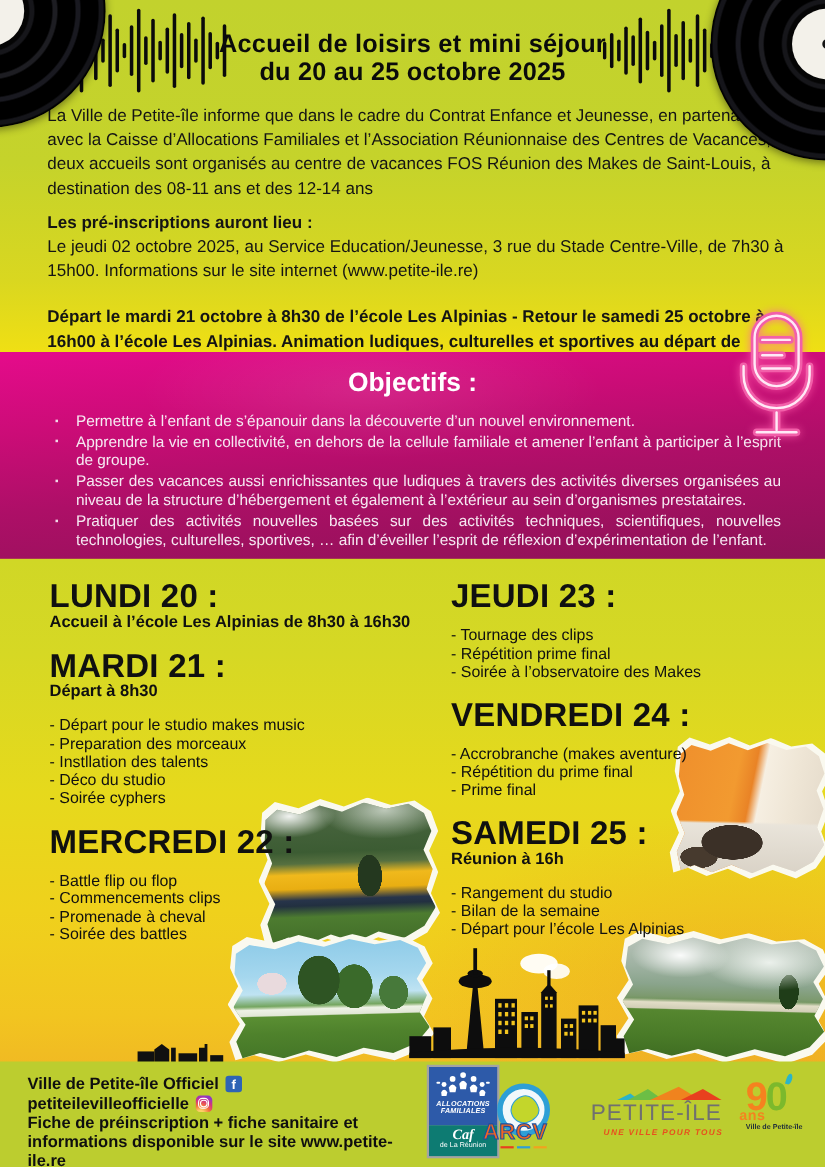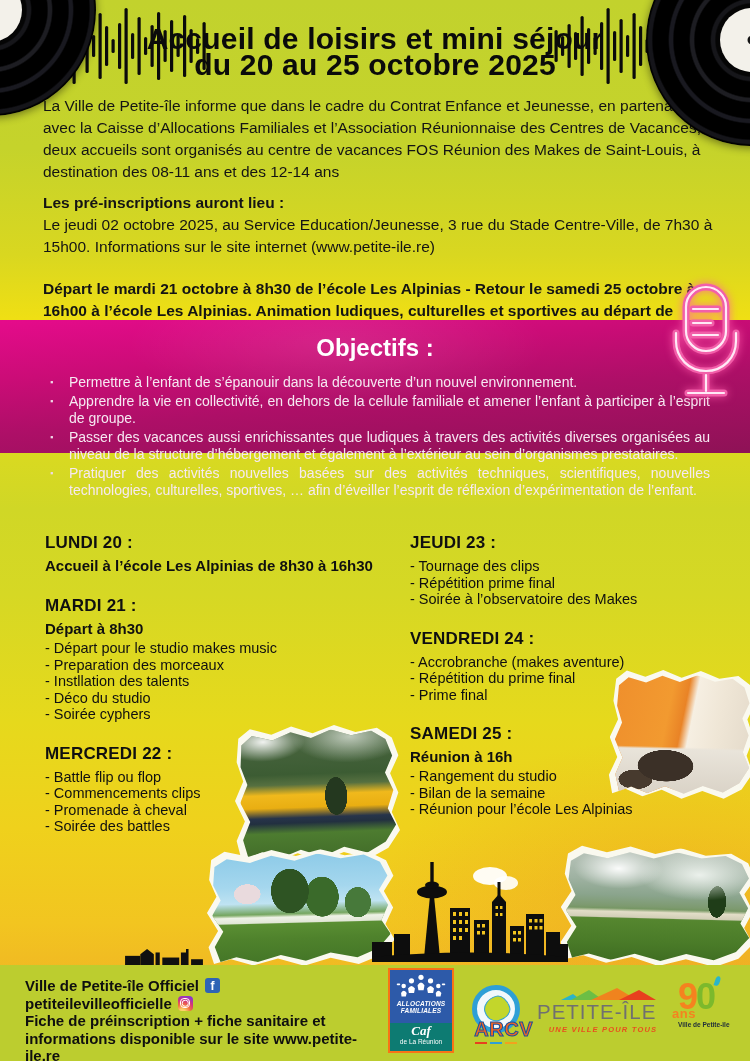--- a/index.html
+++ b/index.html
@@ -17,49 +17,49 @@
     box-shadow:0 2px 8px rgba(0,0,0,.45);}
   .vinyl::before{content:'';position:absolute;left:50%;top:50%;width:64px;height:64px;
     transform:translate(-50%,-50%);border-radius:50%;background:#f3f1ea}
   .vinyl::after{content:'';position:absolute;left:50%;top:50%;width:9px;height:9px;
     transform:translate(-50%,-50%);border-radius:50%;background:#141414}
   .vinyl-left{left:-116px;top:-96px}
   .vinyl-right{left:646px;top:-66px}
   .waveform{position:absolute;top:4px;height:84px;width:196px;z-index:1}
   .wave-left{left:14px}.wave-right{left:548px}
   .header-title{position:absolute;top:26px;left:0;right:0;z-index:2;text-align:center;
-    font-size:30px;line-height:26px;font-weight:800;color:#0b0b0b;letter-spacing:.2px}
+    font-size:23px;line-height:26px;font-weight:800;color:#0b0b0b;letter-spacing:.2px}
 
   
   .intro{position:absolute;left:43px;top:95px;width:676px;z-index:2}
   .intro p{margin:0;font-size:15.5px;line-height:22px}
   .pre-head{margin-top:9px !important;font-weight:700}
   .departure{margin-top:20px !important;font-weight:700}
 
   
-  .objectifs{position:absolute;left:0;top:320px;width:750px;height:133px;z-index:2;
+  .objectifs{position:absolute;left:0;top:320px;width:750px;height:188px;z-index:2;
     background:linear-gradient(175deg,#e50b8b 0%,#cb0c77 30%,#ad0f67 58%,#8e1256 100%);}
   .objectifs::before{content:'';position:absolute;inset:0;
     background:radial-gradient(ellipse 300px 90px at 45% 18%,rgba(255,255,255,.10),transparent 70%);}
   .obj-title{position:relative;margin:0;padding-top:15px;text-align:center;color:#ffffff;
     font-size:24px;line-height:26px;font-weight:800}
   .obj-list{position:relative;list-style:none;margin:13px 0 0;padding:0 40px 0 48px;
     color:#f6e9f2;font-size:14px;line-height:16.8px}
   .obj-list li{position:relative;padding-left:21px;margin-bottom:2.5px;text-align:justify}
   .obj-list li::before{content:'▪';position:absolute;left:2px;top:0;font-size:9px;color:#f0d9e8}
   .mic{position:absolute;left:666px;top:283px;width:80px;height:118px;z-index:4;
     filter:drop-shadow(0 0 4px rgba(255,90,170,.8));}
 
   
   .col{position:absolute;top:530px;width:340px;z-index:2;color:#101010}
   .col-left{left:45px}.col-right{left:410px}
   .day-block{margin-bottom:18px}
-  .day-title{font-size:17px;line-height:26px;font-weight:800;letter-spacing:.2px}
+  .day-title{font-size:30px;line-height:26px;font-weight:800;letter-spacing:.2px}
   .day-subtitle{font-size:15px;line-height:19px;font-weight:700}
-  .day-items{margin-top:2px}
+  .day-items{margin-top:14px}
   .day-item{font-size:14.5px;line-height:16.5px}
 
   
   .photo{position:absolute;z-index:1}
   .torn-back{position:absolute;inset:-5px;background:#faf9ef;transform:rotate(2deg);
     clip-path:polygon(2% 10%,9% 3%,22% 7%,34% 1%,47% 6%,60% 0%,73% 5%,86% 2%,95% 9%,99% 22%,
       94% 35%,99% 49%,95% 63%,100% 76%,93% 89%,81% 97%,66% 92%,52% 99%,38% 93%,25% 99%,13% 94%,
       4% 98%,1% 84%,6% 70%,0% 55%,5% 41%,1% 27%);}
   .torn-img{position:absolute;inset:0;
     clip-path:polygon(2% 10%,9% 3%,22% 7%,34% 1%,47% 6%,60% 0%,73% 5%,86% 2%,95% 9%,99% 22%,
@@ -101,28 +101,28 @@
   .footer-text{position:absolute;left:25px;top:12px;width:362px;color:#0f0f0f;
     font-weight:700;font-size:15px;line-height:17.5px}
   .social-row{display:flex;align-items:center;gap:6px}
   .fb-icon{display:inline-flex;width:15px;height:15px;background:#2e64b5;border-radius:3px;
     color:#fff;font-size:12px;font-weight:700;align-items:center;justify-content:center;line-height:1}
   .ig-icon{position:relative;display:inline-block;width:15px;height:15px;border-radius:4px;
     background:radial-gradient(circle at 28% 115%,#fdd267 0 18%,#f3703d 42%,#d3337f 64%,#9035c9 86%,#6b3bd1 100%);}
   .ig-icon::before{content:'';position:absolute;inset:2.6px;border:1.5px solid #fff;border-radius:4px}
   .ig-icon::after{content:'';position:absolute;left:50%;top:50%;width:4.5px;height:4.5px;
     border:1.5px solid #fff;border-radius:50%;transform:translate(-50%,-50%)}
-  .caf{position:absolute;left:388px;top:3px;width:62px;background:#f97316;padding:2px}
+  .caf{position:absolute;left:388px;top:3px;width:62px;background:#a3a3a3;padding:2px}
   .caf-top{background:#2d5aa9;height:50px;display:flex;flex-direction:column;align-items:center;padding-top:3px}
   .caf-alloc{color:#fff;font-style:italic;font-weight:600;font-size:6.5px;line-height:7px;
     text-align:center;letter-spacing:.2px;margin-top:1px}
   .caf-bottom{background:#0d7b72;height:27px;color:#fff;text-align:center;padding-top:1px}
   .caf-name{font-family:"Liberation Serif",serif;font-style:italic;font-weight:700;font-size:13px;line-height:14px}
   .caf-region{font-size:6.5px;line-height:8px}
-  .arcv{position:absolute;left:459px;top:20px;width:74px;text-align:right}
+  .arcv{position:absolute;left:439px;top:20px;width:74px;text-align:left}
   .arcv-circle{position:relative;margin:0 auto;width:38px;height:38px;border:5px solid #2e9fd6;
     border-radius:50%;background:#f2f8fb}
   .arcv-island{position:absolute;inset:6px 5px 7px 7px;background:#c3d62b;
     border-radius:58% 42% 55% 45%/50% 60% 40% 50%;transform:rotate(-15deg);border:1px solid #2e9fd6}
   .arcv-text{position:relative;z-index:2;margin-top:-15px;font-size:20px;font-weight:800;
     color:#f26522;-webkit-text-stroke:1px #1d4f9c;letter-spacing:.5px;line-height:22px}
   .arcv-sub{display:flex;justify-content:center;gap:3px;margin-top:2px}
   .arcv-sub span{display:inline-block;width:12px;height:2px}
   .arcv-sub .r{background:#e8401e}.arcv-sub .b{background:#2e9fd6}.arcv-sub .o{background:#f2a21e}
   .pti{position:absolute;left:537px;top:22px;width:132px}
@@ -296,21 +296,21 @@
           <div class="day-item">- Répétition du prime final</div>
           <div class="day-item">- Prime final</div>
         </div>
       </div>
       <div class="day-block">
         <div class="day-title">SAMEDI 25 :</div>
         <div class="day-subtitle">Réunion à 16h</div>
         <div class="day-items">
           <div class="day-item">- Rangement du studio</div>
           <div class="day-item">- Bilan de la semaine</div>
-          <div class="day-item">- Réunion pour l’école Les Alpinias</div>
+          <div class="day-item">- Départ pour l’école Les Alpinias</div>
         </div>
       </div>
     </div>
 
   <div class="photo photo-building">
     <div class="torn-back"></div>
     <div class="torn-img building-img"></div>
   </div>
   <div class="photo photo-interior">
     <div class="torn-back"></div>

